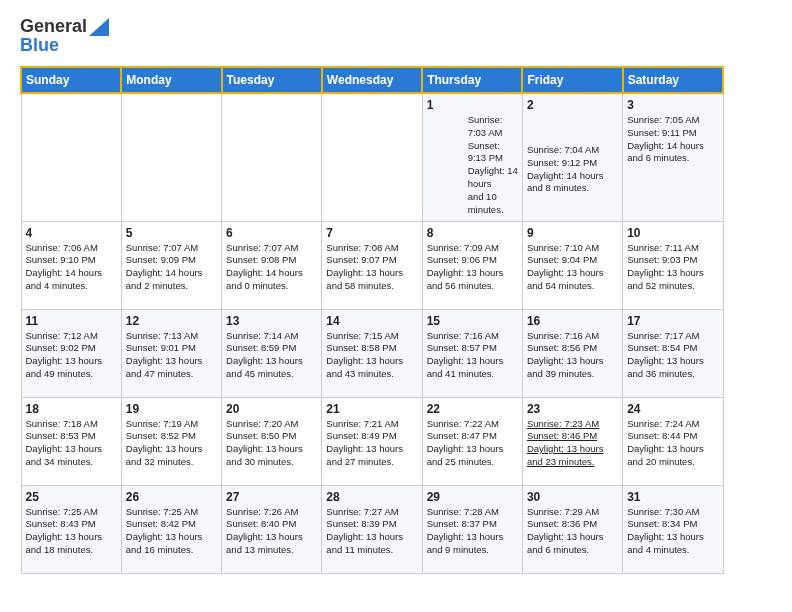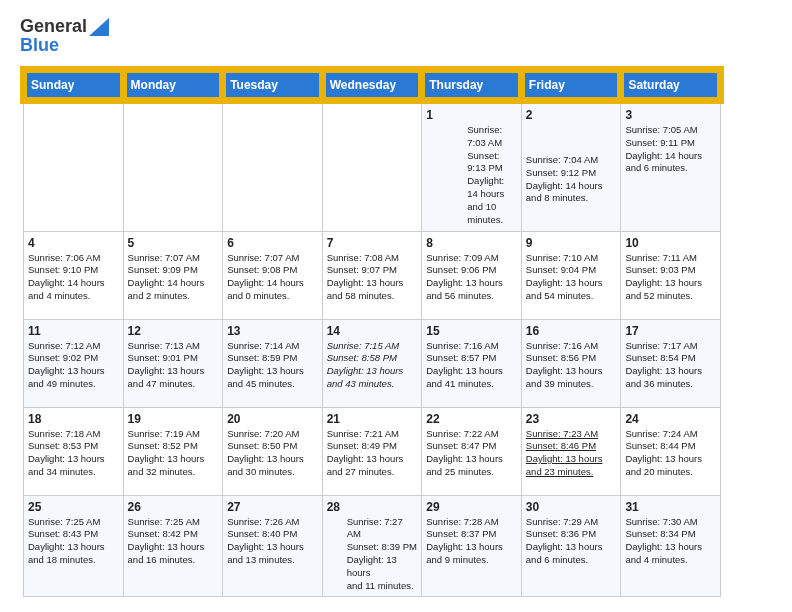--- a/index.html
+++ b/index.html
@@ -43,21 +43,21 @@
       border-collapse: collapse;
       table-layout: fixed;
     }
     thead tr th {
       background-color: #2a7ad5;
       color: #fff;
       font-size: 12px;
       font-weight: bold;
       padding: 5px 4px;
       text-align: left;
-      border: 7px solid #eab308;
+      border: 2px solid #eab308;
     }
     tbody tr {
       border: 1px solid #ccc;
     }
     tbody td {
       vertical-align: top;
       border: 1px solid #ccc;
       padding: 4px 4px 4px 4px;
       font-size: 10px;
       color: #222;
@@ -213,21 +213,21 @@
           </td>
           <td>
             <span class="day-number">13</span>
             <div class="cell-content" style="white-space: pre-line;">Sunrise: 7:14 AM
 Sunset: 8:59 PM
 Daylight: 13 hours
 and 45 minutes.</div>
           </td>
           <td>
             <span class="day-number">14</span>
-            <div class="cell-content" style="white-space: pre-line; font-style: italic;">Sunrise: 7:15 AM
+            <div class="cell-content" style="white-space: pre-line;">Sunrise: 7:15 AM
 Sunset: 8:58 PM
 Daylight: 13 hours
 and 43 minutes.</div>
           </td>
           <td>
             <span class="day-number">15</span>
             <div class="cell-content" style="white-space: pre-line;">Sunrise: 7:16 AM
 Sunset: 8:57 PM
 Daylight: 13 hours
 and 41 minutes.</div>
@@ -315,21 +315,21 @@
           </td>
           <td>
             <span class="day-number">27</span>
             <div class="cell-content" style="white-space: pre-line;">Sunrise: 7:26 AM
 Sunset: 8:40 PM
 Daylight: 13 hours
 and 13 minutes.</div>
           </td>
           <td>
             <span class="day-number">28</span>
-            <div class="cell-content" style="white-space: pre-line; margin-left: 20px;">Sunrise: 7:27 AM
+            <div class="cell-content" style="white-space: pre-line;">Sunrise: 7:27 AM
 Sunset: 8:39 PM
 Daylight: 13 hours
 and 11 minutes.</div>
           </td>
           <td>
             <span class="day-number">29</span>
             <div class="cell-content" style="white-space: pre-line;">Sunrise: 7:28 AM
 Sunset: 8:37 PM
 Daylight: 13 hours
 and 9 minutes.</div>

